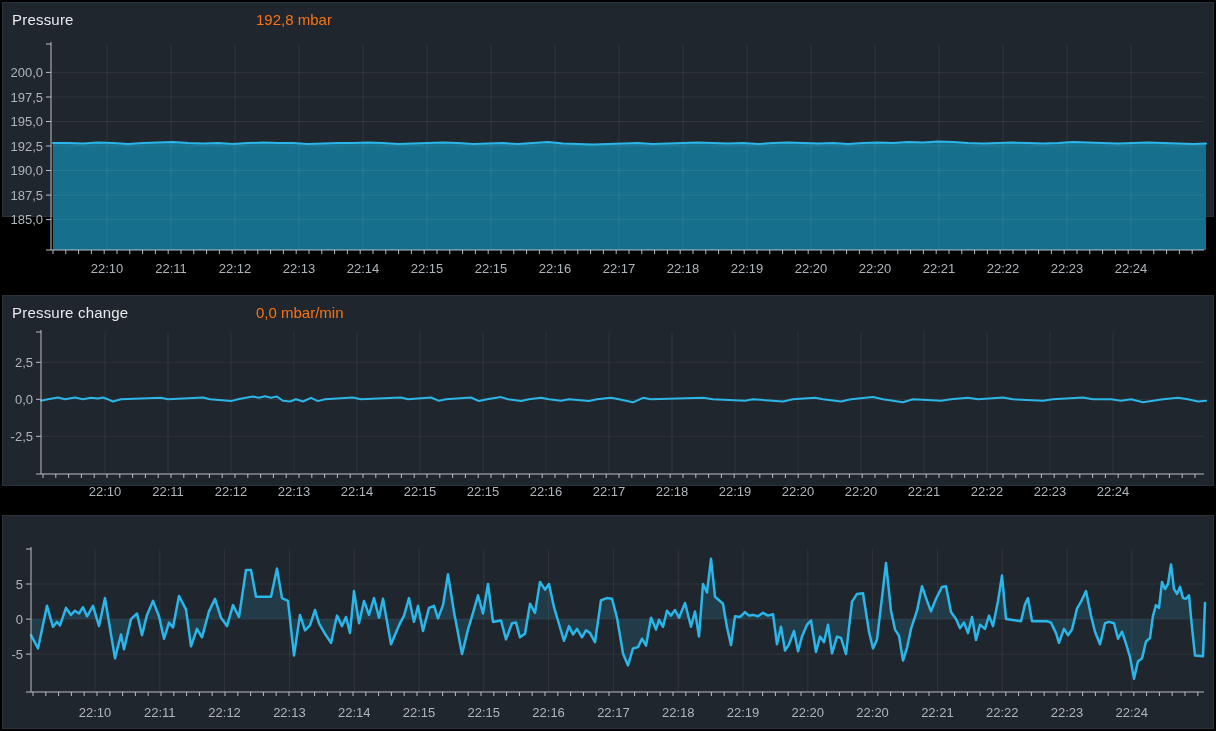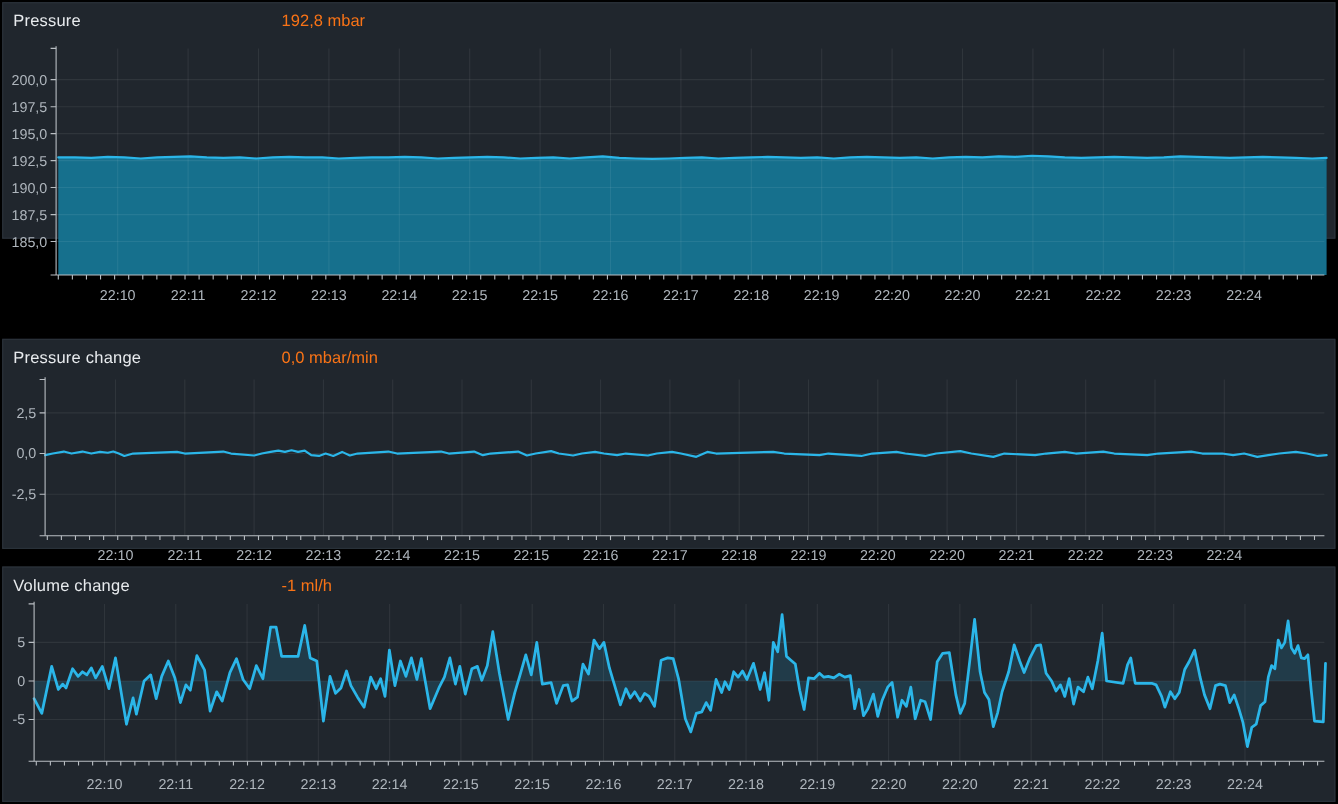--- a/index.html
+++ b/index.html
@@ -169,21 +169,21 @@
       <text x="744.0" y="270" text-anchor="middle" class="tick-text">22:19</text>
       <text x="808.0" y="270" text-anchor="middle" class="tick-text">22:20</text>
       <text x="872.0" y="270" text-anchor="middle" class="tick-text">22:20</text>
       <text x="936.0" y="270" text-anchor="middle" class="tick-text">22:21</text>
       <text x="1000.0" y="270" text-anchor="middle" class="tick-text">22:22</text>
       <text x="1064.0" y="270" text-anchor="middle" class="tick-text">22:23</text>
       <text x="1128.0" y="270" text-anchor="middle" class="tick-text">22:24</text>
     </svg>
 </div>
 
-<div class="panel" id="panel-1" style="top: 308px; height: 191px; text-align: right;">
+<div class="panel" id="panel-1" style="top: 295px; height: 191px; text-align: right;">
   <div class="panel-header">
     <span class="chart-title">Pressure change</span>
     <span class="chart-value">0,0 mbar/min</span>
   </div>
   <svg width="1212" height="212" viewBox="0 0 1212 212">
       <line x1="102" y1="36" x2="102" y2="178" stroke="rgba(255,255,255,0.07)" stroke-width="1"></line>
       <line x1="165" y1="36" x2="165" y2="178" stroke="rgba(255,255,255,0.07)" stroke-width="1"></line>
       <line x1="228" y1="36" x2="228" y2="178" stroke="rgba(255,255,255,0.07)" stroke-width="1"></line>
       <line x1="291" y1="36" x2="291" y2="178" stroke="rgba(255,255,255,0.07)" stroke-width="1"></line>
       <line x1="354" y1="36" x2="354" y2="178" stroke="rgba(255,255,255,0.07)" stroke-width="1"></line>
@@ -318,24 +318,20 @@
       <text x="795.0" y="200" text-anchor="middle" class="tick-text">22:20</text>
       <text x="858.0" y="200" text-anchor="middle" class="tick-text">22:20</text>
       <text x="921.0" y="200" text-anchor="middle" class="tick-text">22:21</text>
       <text x="984.0" y="200" text-anchor="middle" class="tick-text">22:22</text>
       <text x="1047.0" y="200" text-anchor="middle" class="tick-text">22:23</text>
       <text x="1110.0" y="200" text-anchor="middle" class="tick-text">22:24</text>
     </svg>
 </div>
 
 <div class="panel" id="panel-2" style="top: 515px; height: 214px;">
-  <div class="panel-header">
-    <span class="chart-title">Volume change</span>
-    <span class="chart-value">-1 ml/h</span>
-  </div>
   <svg width="1212" height="214" viewBox="0 0 1212 214">
       <path d="M28,103.09803921568628L28,119.2L35,132.5L44,89.8L50,110.8L54,105.9L57,109.4L63,91.9L68,98.9L72,94.7L76,97.5L80,91.2L84,100.3L90,89.8L96,110.1L102,82.1L108,118.5L112,142.4L115,130.4L118,118.5L121,133.2L128,103.1L134,97.5L139,119.2L144,98.9L150,84.9L156,100.3L161,122.7L166,106.6L170,111.5L176,80.0L183,93.3L188,130.4L194,112.9L199,121.3L206,95.4L212,82.8L218,101.7L224,110.1L230,89.1L236,101.0L243,54.0L248,54.0L253,80.7L268,80.7L274,52.6L279,82.1L285,84.9L291,139.5L297,98.9L302,114.3L307,109.4L312,94.0L316,107.3L322,117.8L328,126.9L334,99.6L339,110.1L343,101.0L347,117.1L351,75.1L356,107.3L361,84.9L366,98.9L371,82.1L376,101.7L380,82.8L388,128.3L396,109.4L401,99.6L406,82.1L411,105.9L415,89.8L420,115.0L426,91.9L431,89.8L435,102.4L440,89.1L445,58.2L451,96.1L459,138.1L465,113.6L470,96.8L475,79.3L480,97.5L485,68.0L490,105.9L498,104.5L503,123.4L509,107.3L513,106.6L517,121.3L522,117.8L527,87.7L532,96.8L537,65.9L542,73.7L546,68.0L551,91.2L556,108.0L561,124.8L566,110.1L570,118.5L574,112.9L579,121.3L583,114.3L587,117.1L592,126.2L598,84.2L604,82.1L609,82.8L614,101.7L620,137.4L625,149.4L630,132.5L635,131.1L639,122.7L643,129.7L648,101.7L653,113.6L656,103.8L660,110.8L664,94.7L668,99.6L672,94.0L676,101.7L682,87.0L688,110.8L692,95.4L696,120.6L700,68.0L704,76.5L708,42.8L712,80.7L716,84.2L720,87.7L724,111.5L728,129.0L732,100.3L737,101.0L742,96.1L746,99.6L750,98.9L755,100.3L760,96.8L765,99.6L770,98.2L774,128.3L778,110.8L782,134.6L786,128.3L791,115.0L795,135.3L799,120.6L804,108.7L808,104.5L813,136.0L817,120.6L821,126.2L825,108.7L829,137.4L834,120.6L838,122.0L843,138.1L849,85.6L854,77.9L860,77.2L866,115.7L870,132.5L874,123.4L879,81.4L883,47.0L888,94.7L892,113.6L896,119.9L900,144.5L904,131.8L908,112.9L914,94.7L919,70.2L924,84.9L928,95.4L933,82.8L939,70.9L943,70.2L948,96.1L953,103.1L957,112.2L961,106.6L965,117.1L969,101.0L973,124.1L977,108.7L982,112.9L986,99.6L990,110.1L995,84.9L999,59.6L1003,103.1L1018,105.2L1022,88.4L1025,82.1L1029,105.2L1044,105.2L1048,106.6L1053,117.1L1056,126.9L1061,112.9L1065,119.2L1069,113.6L1074,92.6L1078,85.6L1083,75.1L1088,99.6L1092,115.7L1097,128.3L1102,107.3L1106,105.9L1111,107.3L1115,122.7L1119,115.7L1123,127.6L1127,141.0L1131,162.7L1135,145.2L1139,142.4L1143,125.5L1147,122.0L1150,99.6L1153,89.1L1156,91.9L1159,65.9L1162,73.0L1165,68.0L1168,48.4L1171,73.0L1174,77.9L1177,70.9L1180,82.1L1183,82.8L1186,79.3L1189,111.5L1192,139.5L1200,140.3L1202,87.0L1202,103.09803921568628Z" fill="rgba(42,181,232,0.15)" stroke="none"></path>
       <line x1="92" y1="33" x2="92" y2="176" stroke="rgba(255,255,255,0.07)" stroke-width="1"></line>
       <line x1="156.8" y1="33" x2="156.8" y2="176" stroke="rgba(255,255,255,0.07)" stroke-width="1"></line>
       <line x1="221.6" y1="33" x2="221.6" y2="176" stroke="rgba(255,255,255,0.07)" stroke-width="1"></line>
       <line x1="286.4" y1="33" x2="286.4" y2="176" stroke="rgba(255,255,255,0.07)" stroke-width="1"></line>
       <line x1="351.2" y1="33" x2="351.2" y2="176" stroke="rgba(255,255,255,0.07)" stroke-width="1"></line>
       <line x1="416" y1="33" x2="416" y2="176" stroke="rgba(255,255,255,0.07)" stroke-width="1"></line>
       <line x1="480.79999999999995" y1="33" x2="480.79999999999995" y2="176" stroke="rgba(255,255,255,0.07)" stroke-width="1"></line>
       <line x1="545.5999999999999" y1="33" x2="545.5999999999999" y2="176" stroke="rgba(255,255,255,0.07)" stroke-width="1"></line>

